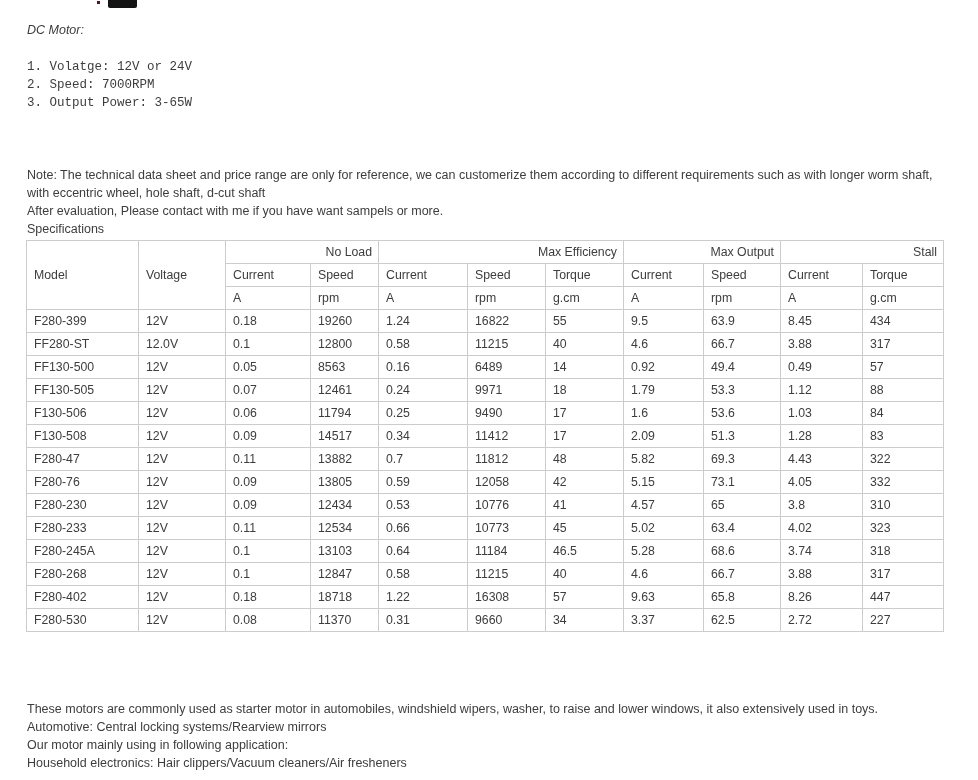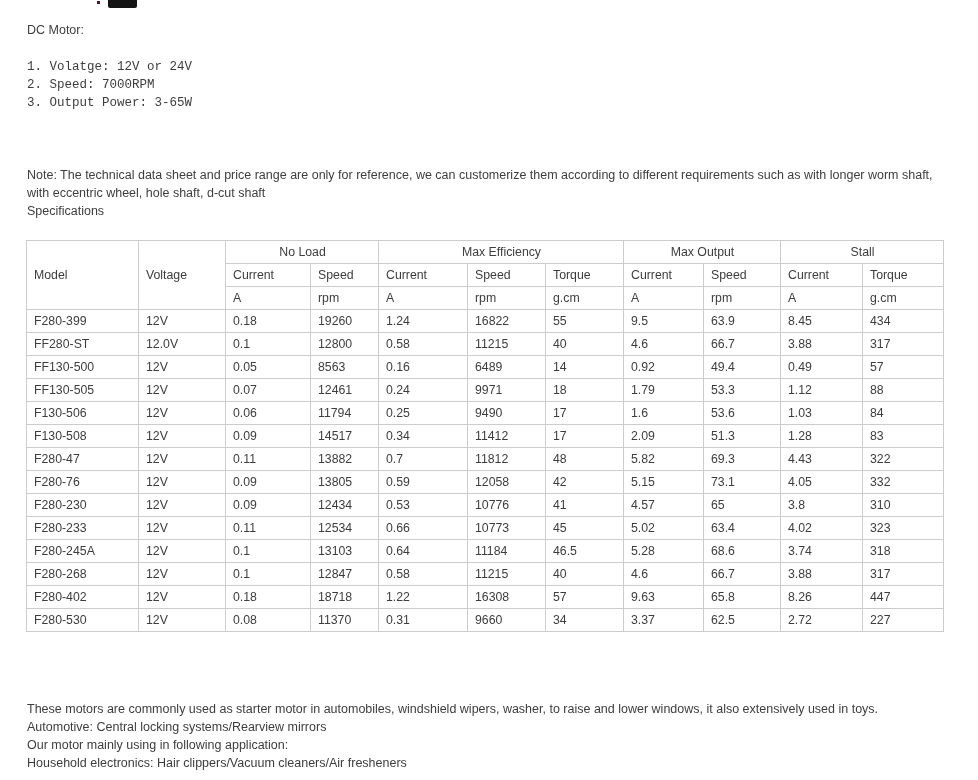--- a/index.html
+++ b/index.html
@@ -4,34 +4,34 @@
 <style>
   html,body{margin:0;padding:0;background:#fff;}
   .page{
     position:relative;width:978px;height:780px;background:var(--background,#ffffff);
     color:var(--text_color,#3d3d3d);font-family:"Liberation Sans",sans-serif;
     font-size:12.5px;overflow:hidden;
   }
   .artifact{position:absolute;left:108px;top:-3px;width:29px;height:11px;
     background:var(--artifact_color,#141414);border-radius:2px;}
   .artifact-dot{position:absolute;left:97px;top:1px;width:3px;height:3px;background:#5a1420;}
-  .dc-title{position:absolute;left:27px;top:23px;}
+  .dc-title{position:absolute;left:27px;top:23px;font-style:italic;}
   .spec-list{position:absolute;left:27px;top:58px;line-height:18px;font-family:Liberation Mono, monospace;}
   .note{position:absolute;left:27px;top:166px;width:908px;line-height:18px;}
   .apps{position:absolute;left:27px;top:700px;line-height:18px;}
   table.spec{
     position:absolute;left:26px;top:240px;border-collapse:collapse;
     font-size:12.3px;color:var(--text_color,#3d3d3d);table-layout:fixed;
   }
   table.spec th, table.spec td{
     border:1px solid var(--border_color,#cccccc);
     font-weight:normal;text-align:left;vertical-align:middle;
     padding:4px 6px 4px 7px;line-height:14px;white-space:nowrap;overflow:hidden;
   }
-  table.spec th.group{text-align:center;}
+  table.spec th.group{text-align:right;}
   .c0{width:112px}.c1{width:87px}.c2{width:85px}.c3{width:68px}.c4{width:89px}
   .c5{width:78px}.c6{width:78px}.c7{width:80px}.c8{width:77px}.c9{width:82px}.c10{width:81px}
 </style>
 </head>
 <body>
 
 <div class="page">
 
   <div class="artifact"></div>
   <div class="artifact-dot"></div>
@@ -39,20 +39,21 @@
   <div class="dc-title">DC Motor:</div>
 
   <div class="spec-list">
       <div>1. Volatge: 12V or 24V</div>
       <div>2. Speed: 7000RPM</div>
       <div>3. Output Power: 3-65W</div>
     </div>
 
   <div class="note">
     <div>Note: The technical data sheet and price range are only for reference, we can customerize them according to different requirements such as with longer worm shaft, with eccentric wheel, hole shaft, d-cut shaft</div>
+    <div>After evaluation, Please contact with me if you have want sampels or more.</div>
     <div>Specifications</div>
   </div>
 
   <table class="spec">
     <colgroup>
       <col class="c0">
         <col class="c1">
         <col class="c2">
         <col class="c3">
         <col class="c4">

